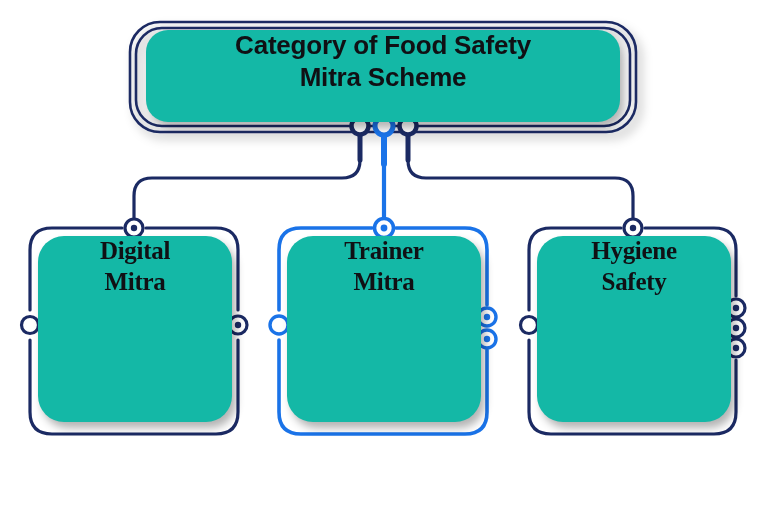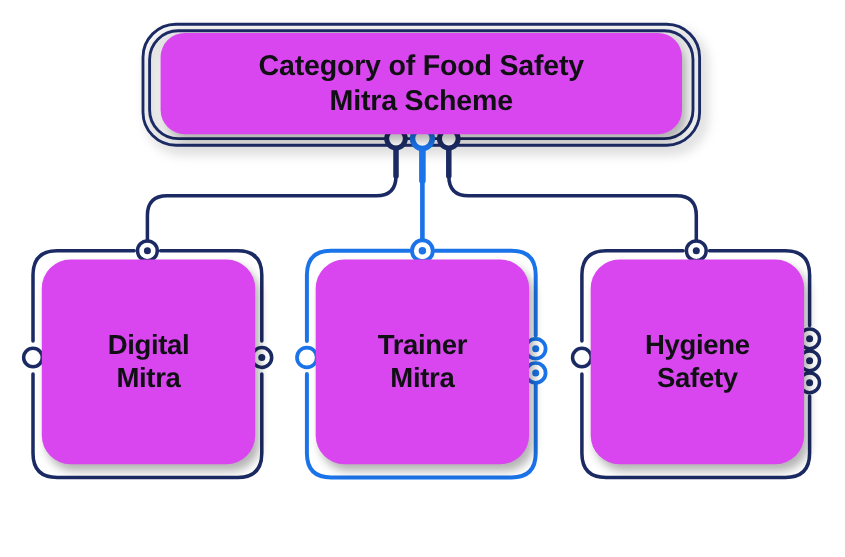--- a/index.html
+++ b/index.html
@@ -18,25 +18,25 @@
   #wires {
     position: absolute;
     left: 0;
     top: 0;
     width: 768px;
     height: 506px;
     pointer-events: none;
   }
   .node-card {
     position: absolute;
-    background: #d946ef;
+    background: #14b8a6;
     border-radius: 26px;
     box-shadow: 4px 6px 9px rgba(0,0,0,0.30);
     display: flex;
-    align-items: center;
+    align-items: flex-start;
     justify-content: center;
     text-align: center;
     box-sizing: border-box;
   }
   .node-label {
     font-weight: 700;
     color: #101014;
     letter-spacing: -0.3px;
     line-height: 1.22;
     white-space: pre-line;
@@ -49,20 +49,21 @@
     border-radius: 22px;
   }
   #header-card .node-label {
     font-size: 26px;
     letter-spacing: -0.2px;
   }
   .child-card {
     width: 194px;
     height: 186px;
     top: 236px;
+    font-family: Liberation Serif, serif;
   }
   #card-digital { left: 38px; }
   #card-trainer { left: 287px; }
   #card-hygiene { left: 537px; }
   .child-card .node-label {
     font-size: 25px;
   }
 </style>
 </head>
 <body>

